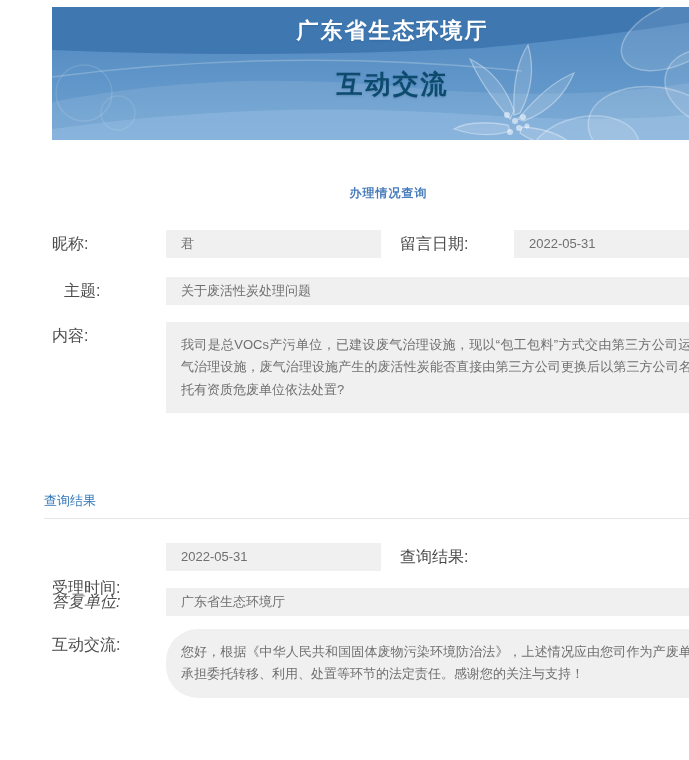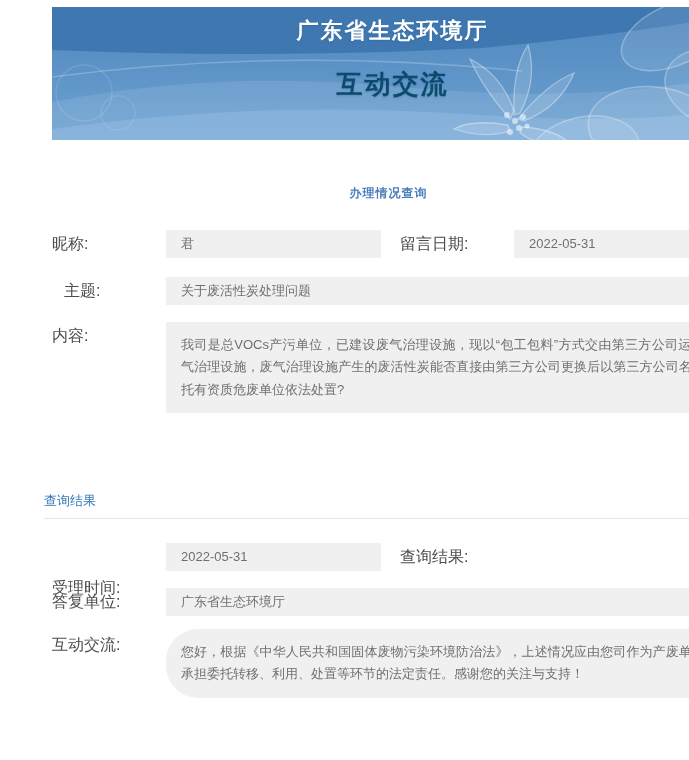--- a/index.html
+++ b/index.html
@@ -95,21 +95,21 @@
   .result-divider {
     position: absolute; left: 0; top: 518px;
     width: 689px; height: 1px; background: #e7e7e7;
   }
 
   .lbl-accept        { left: 8px;   top: 574px; }
   .f-accept          { left: 122px; top: 543px; width: 215px; }
   .lbl-replytime     { left: 356px; top: 543px; }
   .f-replytime       { left: 470px; top: 543px; width: 219px; }
 
-  .lbl-replyunit     { left: 8px;   top: 588px; }
+  .lbl-replyunit     { left: 8px;   top: 588px; font-style: italic; }
   .f-replyunit       { left: 122px; top: 588px; width: 567px; }
 
   .lbl-replycontent  { left: 8px;   top: 631px; }
   .f-replycontent    { left: 122px; top: 629px; width: 567px; height: 126px; border-radius: 32px; }
 </style>
 </head>
 <body>
 
 <div class="screen">
 

